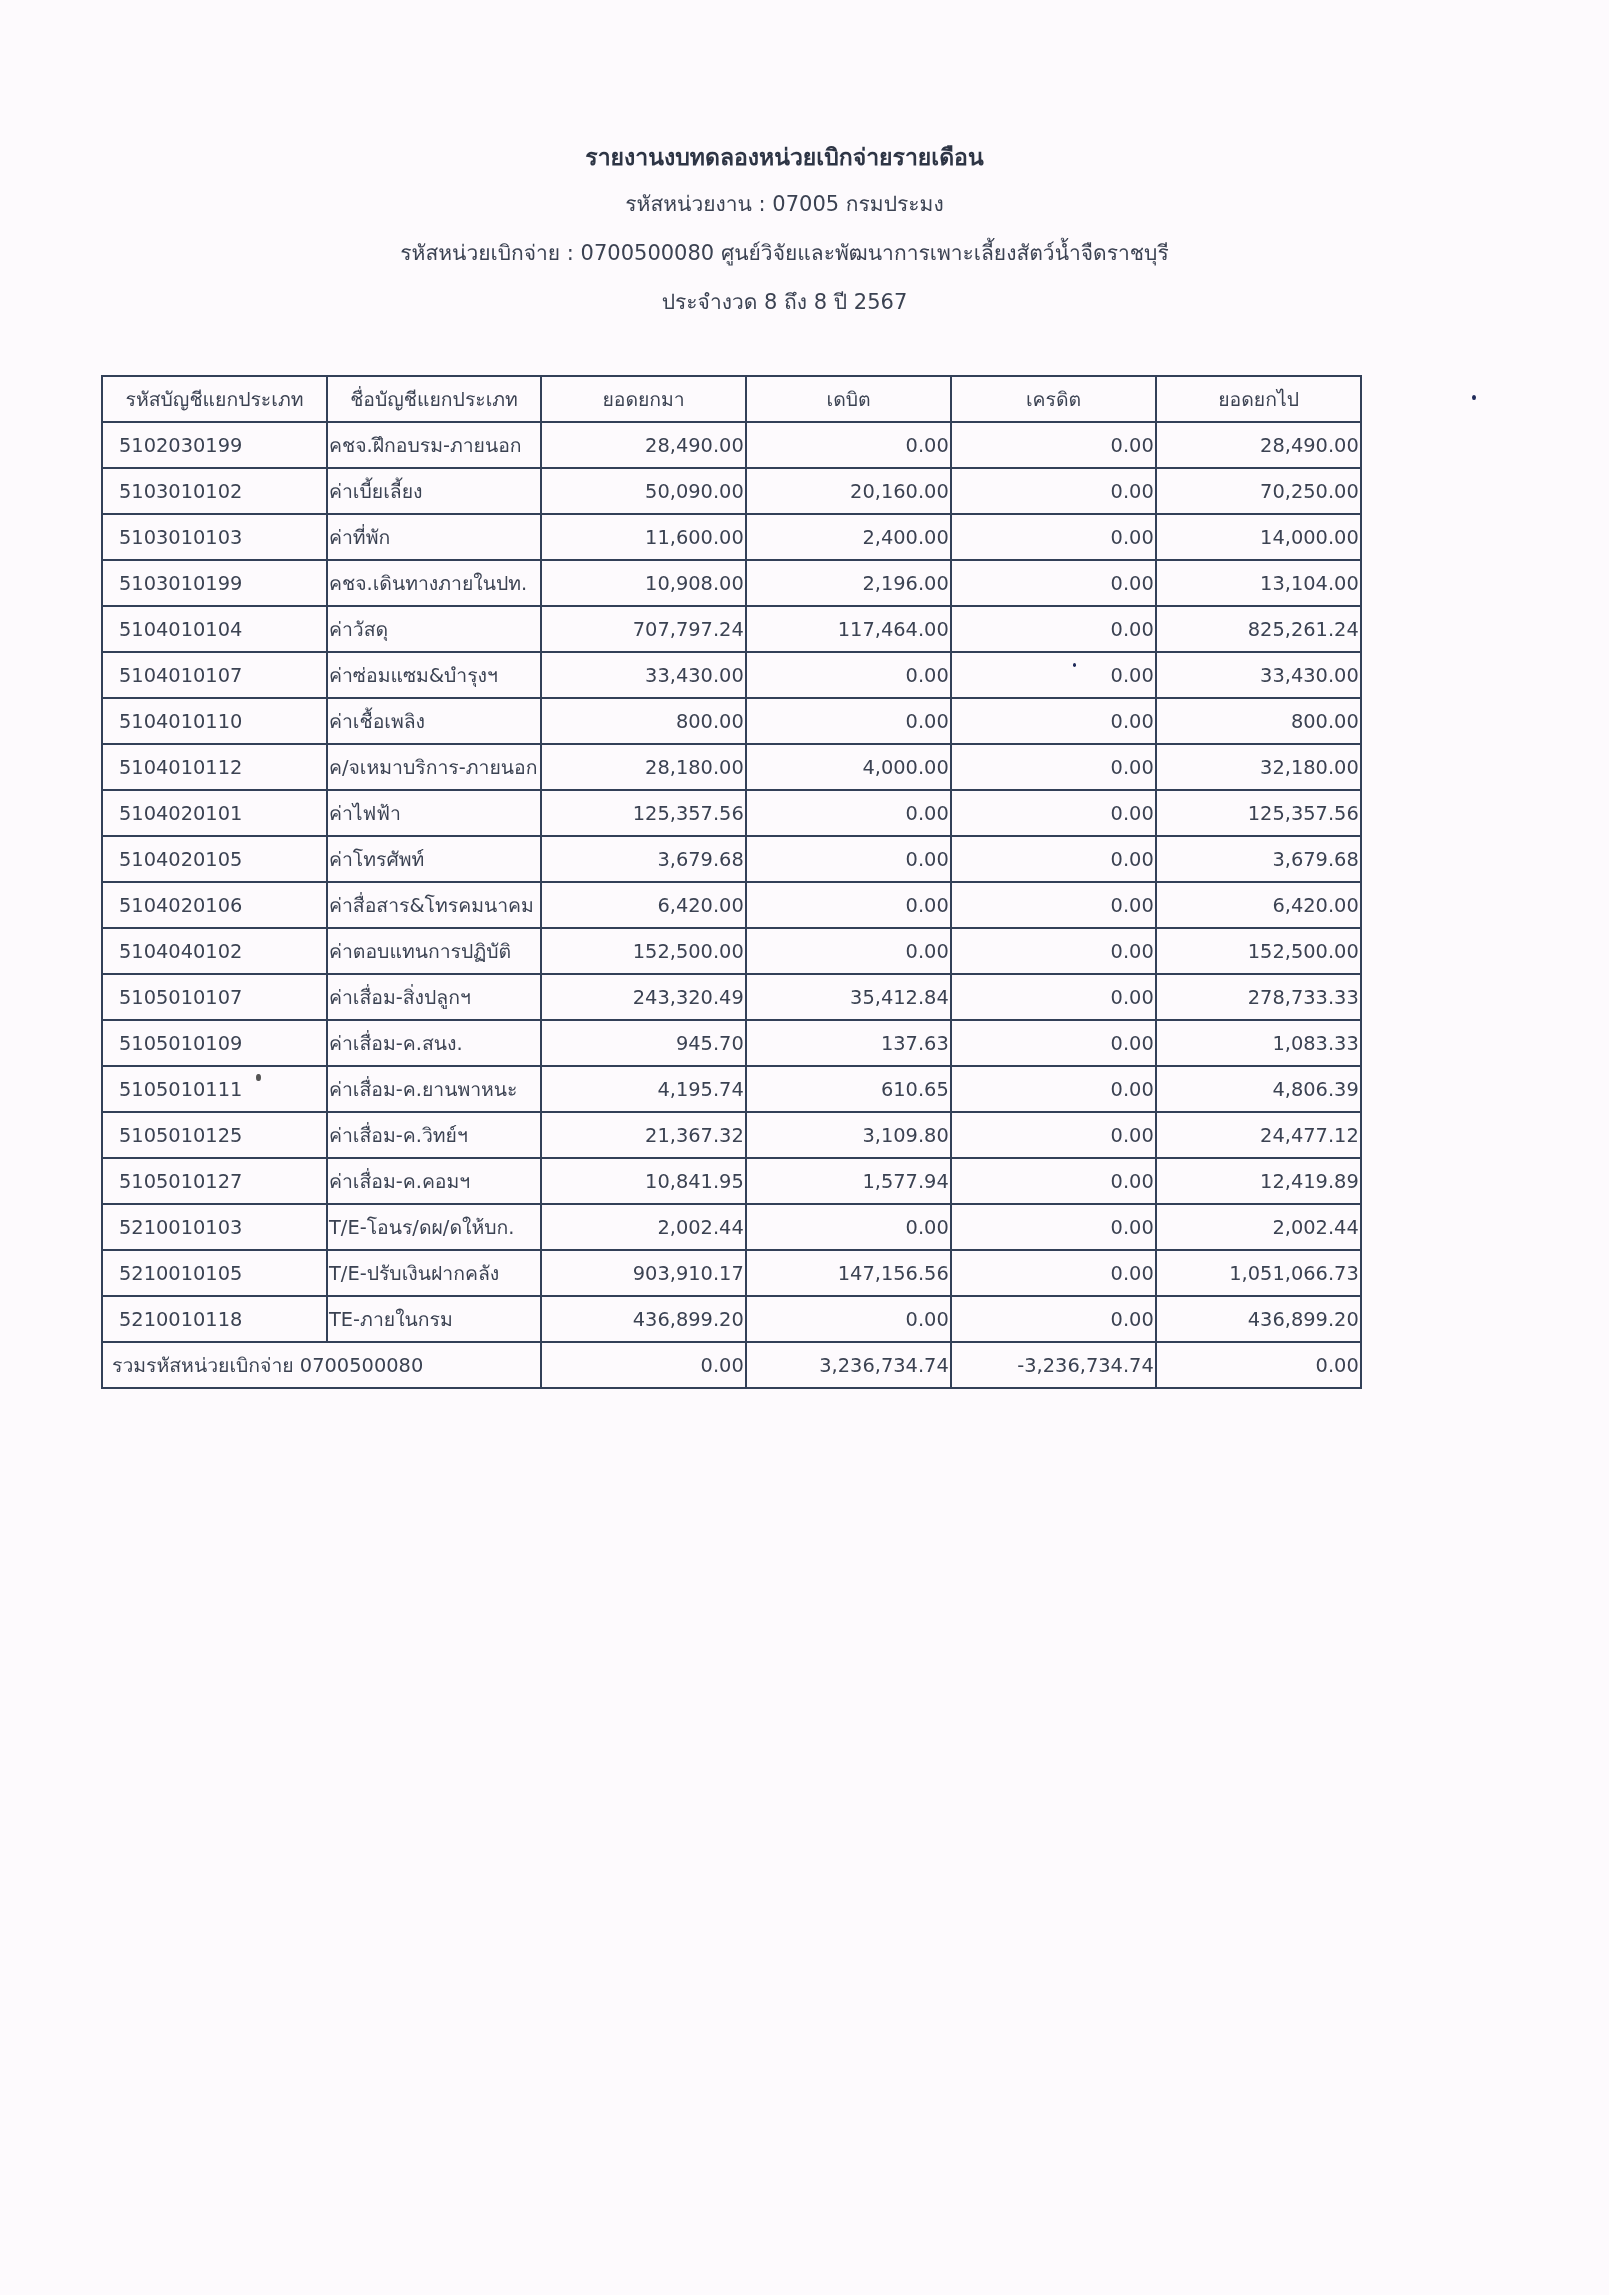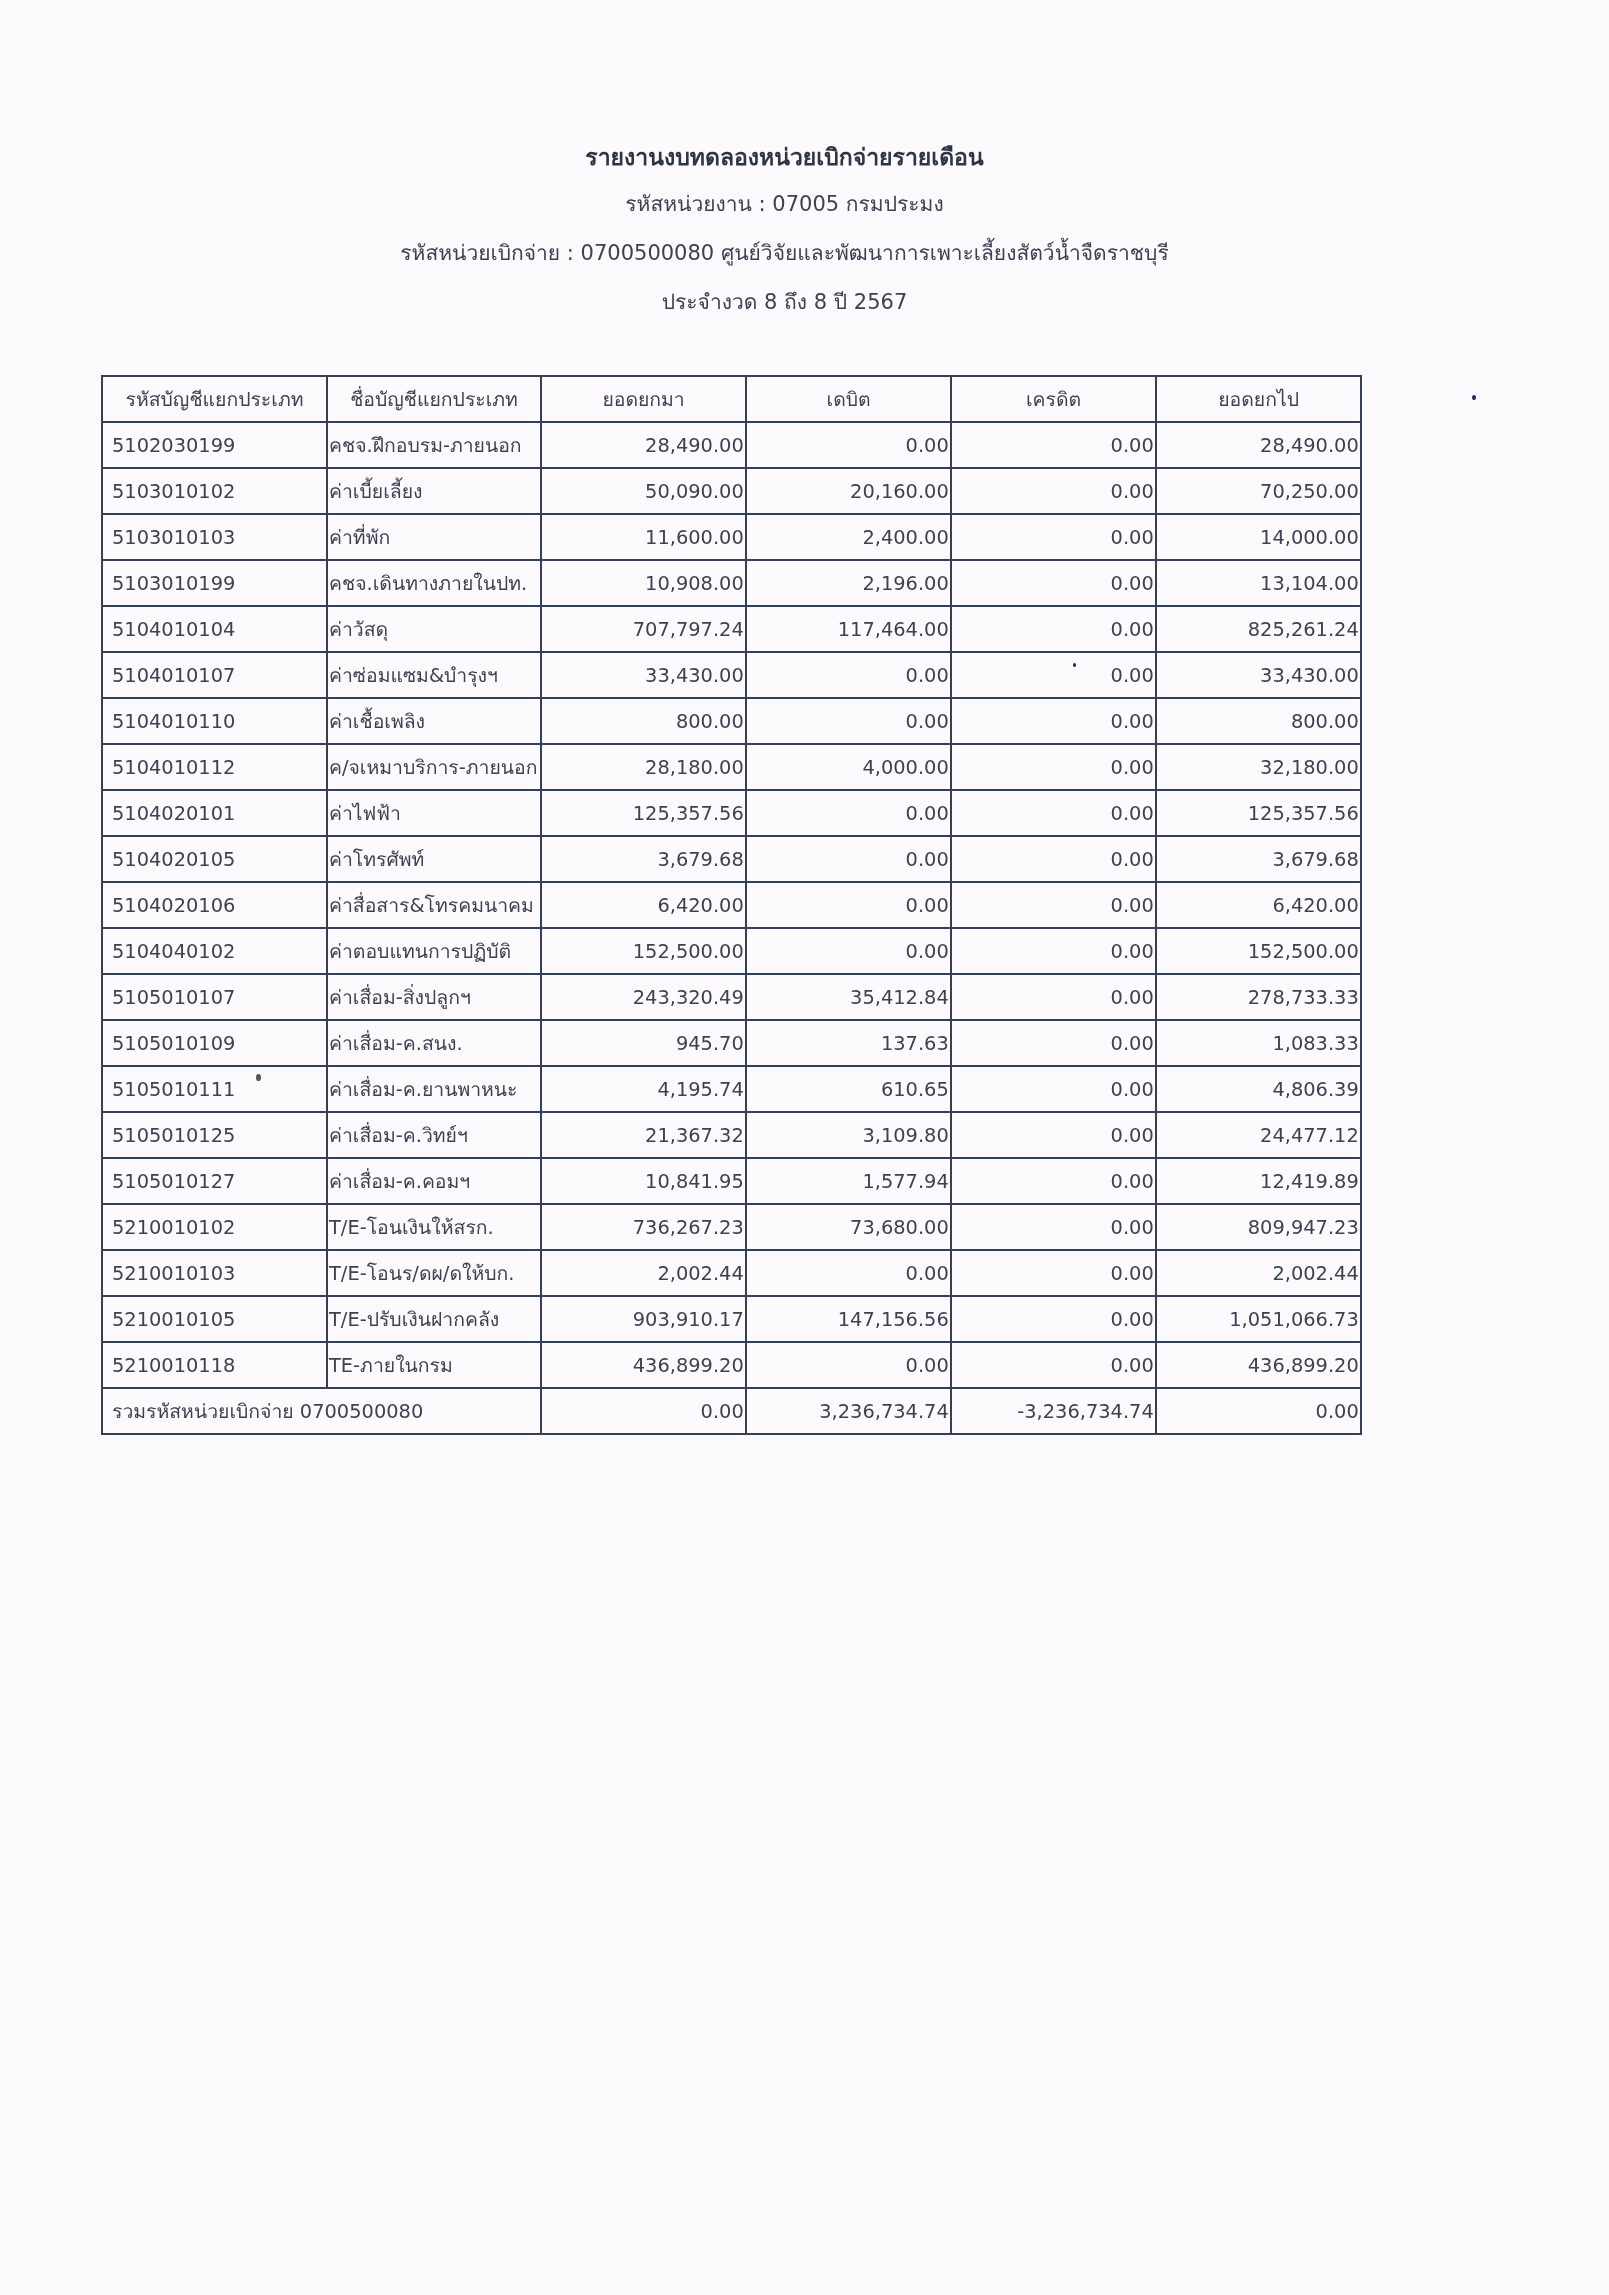--- a/index.html
+++ b/index.html
@@ -62,21 +62,21 @@
     overflow: hidden;
     color: #3b4252;
   }
   .ledger th {
     text-align: center;
     color: #3b4252;
   }
   .col-code { width: 225px; }
   .col-name { width: 205px; }
   .col-num { width: 205px; }
-  .ledger td.code { text-align: left; padding-left: 9px; }
+  .ledger td.code { text-align: left; padding-left: 16px; }
   .ledger td.name { text-align: left; padding-left: 1px; }
   .ledger td.num { text-align: right; padding-right: 1.3px; }
   .ledger tr.total td.label { text-align: left; padding-left: 9px; }
   .speck {
     position: absolute;
     background: #1f2a5a;
     border-radius: 50%;
   }
 </style>
 </head>
@@ -237,28 +237,20 @@
       </tr>
       <tr>
         <td class="code">5105010127</td>
         <td class="name">ค่าเสื่อม-ค.คอมฯ</td>
         <td class="num">10,841.95</td>
         <td class="num">1,577.94</td>
         <td class="num">0.00</td>
         <td class="num">12,419.89</td>
       </tr>
       <tr>
-        <td class="code">5210010102</td>
-        <td class="name">T/E-โอนเงินให้สรก.</td>
-        <td class="num">736,267.23</td>
-        <td class="num">73,680.00</td>
-        <td class="num">0.00</td>
-        <td class="num">809,947.23</td>
-      </tr>
-      <tr>
         <td class="code">5210010103</td>
         <td class="name">T/E-โอนร/ดผ/ดให้บก.</td>
         <td class="num">2,002.44</td>
         <td class="num">0.00</td>
         <td class="num">0.00</td>
         <td class="num">2,002.44</td>
       </tr>
       <tr>
         <td class="code">5210010105</td>
         <td class="name">T/E-ปรับเงินฝากคลัง</td>

